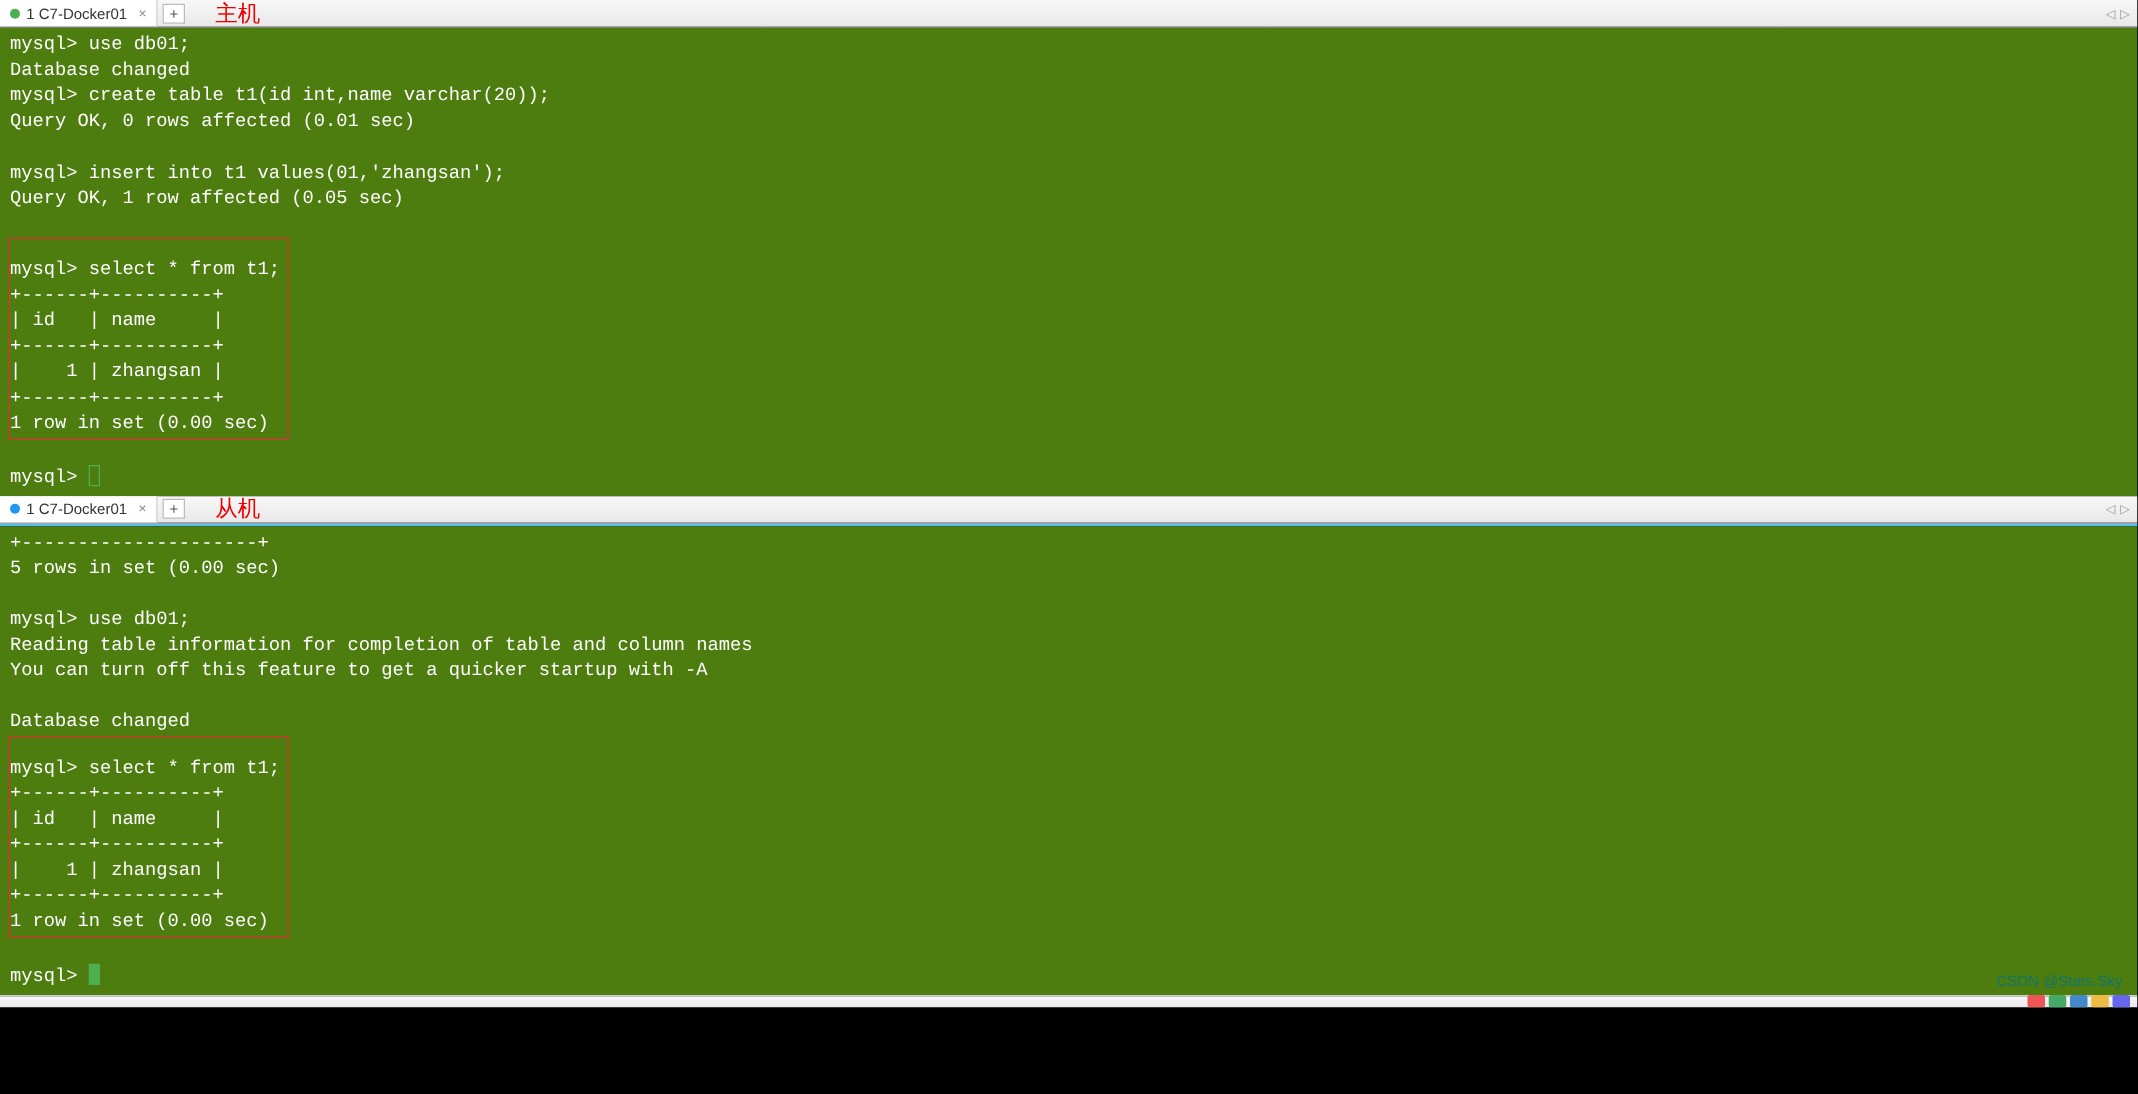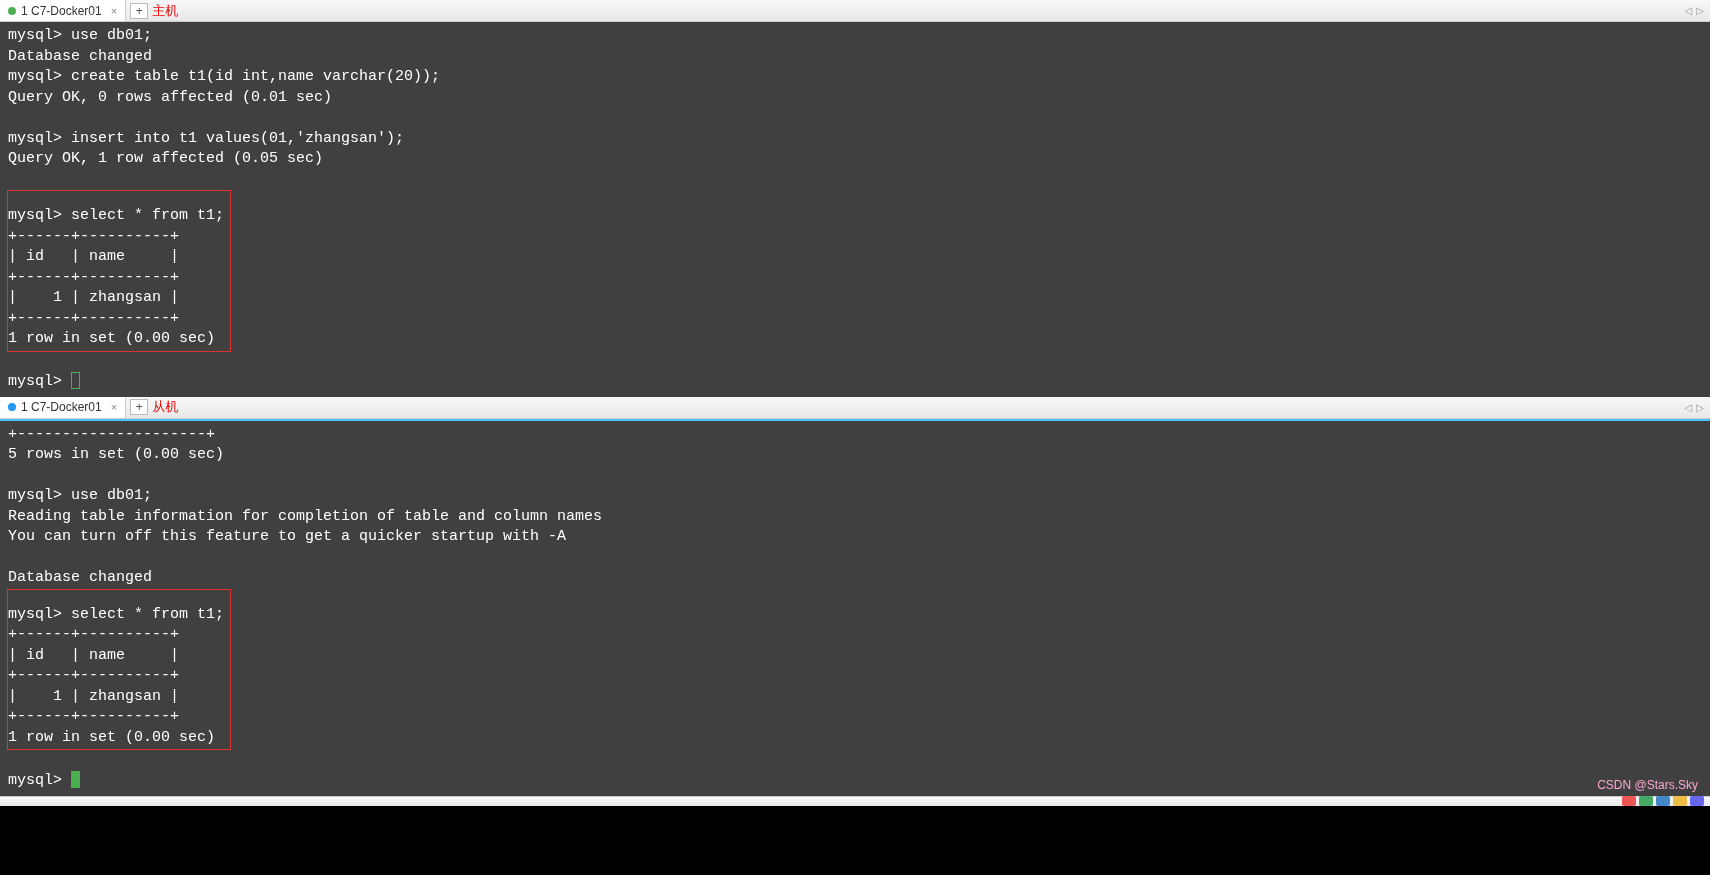--- a/index.html
+++ b/index.html
@@ -47,36 +47,36 @@
     border: 1px solid #bbb;
     margin-left: 4px;
     display: flex;
     align-items: center;
     justify-content: center;
     font-size: 12px;
     color: #555;
     font-family: Arial;
   }
   .tab-label-cn {
-    margin-left: 4px;
+    margin-left: 24px;
     color: #e00;
     font-family: Liberation Serif, serif;
-    font-size: 13px;
+    font-size: 18px;
   }
   .tab-nav-right {
     position: absolute;
     right: 6px;
     display: flex;
     gap: 4px;
     color: #999;
     font-size: 10px;
     font-family: Arial;
   }
   .terminal {
-    background: #404040;
+    background: #4d7c0f;
     color: #fff;
     padding: 4px 8px;
     font-family: "Consolas","Monaco","Courier New",monospace;
     font-size: 15px;
     line-height: 20.5px;
     white-space: pre;
   }
   .accent-line {
     height: 2px;
     width: 100%;
@@ -101,21 +101,21 @@
     width: 9px;
     height: 17px;
     background: #4caf50;
     vertical-align: middle;
     margin-bottom: 2px;
   }
   .watermark {
     position: absolute;
     right: 12px;
     bottom: 4px;
-    color: #f9a8d4;
+    color: #0f766e;
     font-family: Arial, sans-serif;
     font-size: 12px;
   }
   .pane { position: relative; border-radius: 16px; }
   .bottom-strip {
     background: linear-gradient(#f8f8f8, #e8e8e8);
     height: 10px;
     border-top: 1px solid #ccc;
     position: relative;
   }

